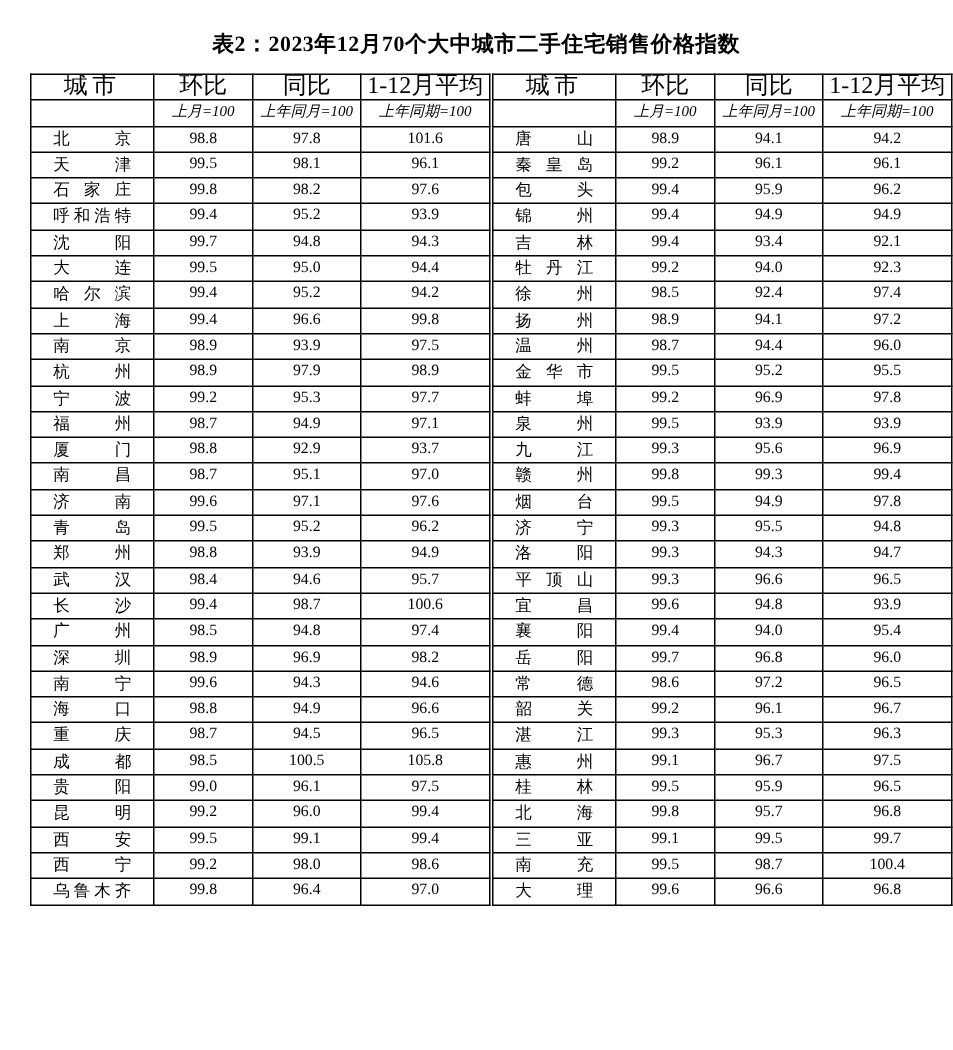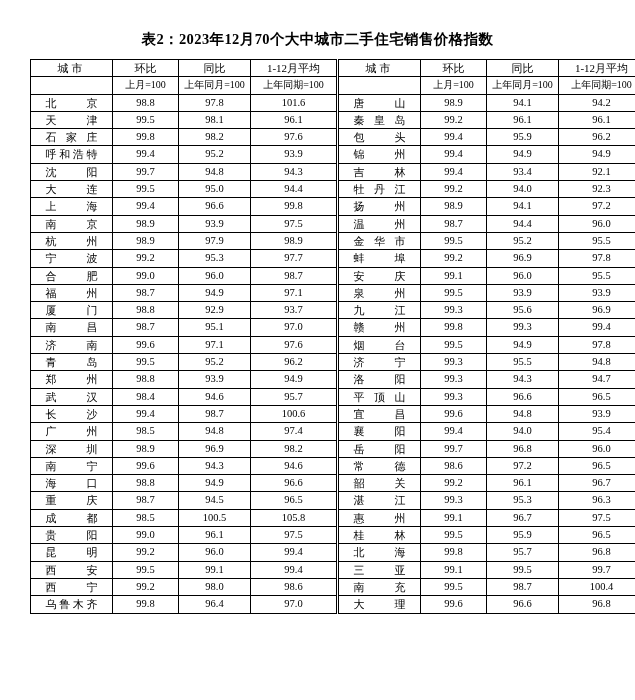--- a/index.html
+++ b/index.html
@@ -12,21 +12,21 @@
     height: 700px;
     font-family: "Liberation Serif", "DejaVu Serif", serif;
     color: #000000;
     overflow: hidden;
   }
   .page {
     width: 635px;
     height: 547px;
     position: relative;
     box-sizing: border-box;
-    padding: 16px;
+    padding: 6px;
   }
   .doc-title {
     text-align: center;
     font-size: 14.5px;
     font-weight: bold;
     letter-spacing: 0.4px;
     padding-top: 14px;
     padding-bottom: 10px;
   }
   .table-wrap {
@@ -45,26 +45,27 @@
     line-height: 16.3px;
     text-align: center;
     font-weight: normal;
     vertical-align: middle;
     overflow: hidden;
     white-space: nowrap;
   }
   .hdr-top td {
     height: 19px;
     line-height: 19px;
-    font-size: 11px;
+    font-size: 16px;
   }
   .hdr-sub td {
     height: 17px;
     line-height: 17px;
     font-size: 10px;
+    font-style: italic;
   }
   .city-head {
     font-size: 11.5px;
     letter-spacing: 3px;
   }
   .city-cell {
     font-size: 11px;
     letter-spacing: 0px;
     text-align: center;
   }
@@ -190,20 +191,31 @@
             <td class="num">99.5</td>
             <td class="num">95.0</td>
             <td class="num">94.4</td>
             <td class="gap-col"></td>
             <td class="city-cell"><span class="city-inner">牡丹江</span></td>
             <td class="num">99.2</td>
             <td class="num">94.0</td>
             <td class="num">92.3</td>
           </tr>
           <tr>
+            <td class="city-cell"><span class="city-inner">哈尔滨</span></td>
+            <td class="num">99.4</td>
+            <td class="num">95.2</td>
+            <td class="num">94.2</td>
+            <td class="gap-col"></td>
+            <td class="city-cell"><span class="city-inner">徐　州</span></td>
+            <td class="num">98.5</td>
+            <td class="num">92.4</td>
+            <td class="num">97.4</td>
+          </tr>
+          <tr>
             <td class="city-cell"><span class="city-inner">上　海</span></td>
             <td class="num">99.4</td>
             <td class="num">96.6</td>
             <td class="num">99.8</td>
             <td class="gap-col"></td>
             <td class="city-cell"><span class="city-inner">扬　州</span></td>
             <td class="num">98.9</td>
             <td class="num">94.1</td>
             <td class="num">97.2</td>
           </tr>
@@ -232,31 +244,20 @@
           <tr>
             <td class="city-cell"><span class="city-inner">宁　波</span></td>
             <td class="num">99.2</td>
             <td class="num">95.3</td>
             <td class="num">97.7</td>
             <td class="gap-col"></td>
             <td class="city-cell"><span class="city-inner">蚌　埠</span></td>
             <td class="num">99.2</td>
             <td class="num">96.9</td>
             <td class="num">97.8</td>
-          </tr>
-          <tr>
-            <td class="city-cell"><span class="city-inner">合　肥</span></td>
-            <td class="num">99.0</td>
-            <td class="num">96.0</td>
-            <td class="num">98.7</td>
-            <td class="gap-col"></td>
-            <td class="city-cell"><span class="city-inner">安　庆</span></td>
-            <td class="num">99.1</td>
-            <td class="num">96.0</td>
-            <td class="num">95.5</td>
           </tr>
           <tr>
             <td class="city-cell"><span class="city-inner">福　州</span></td>
             <td class="num">98.7</td>
             <td class="num">94.9</td>
             <td class="num">97.1</td>
             <td class="gap-col"></td>
             <td class="city-cell"><span class="city-inner">泉　州</span></td>
             <td class="num">99.5</td>
             <td class="num">93.9</td>

